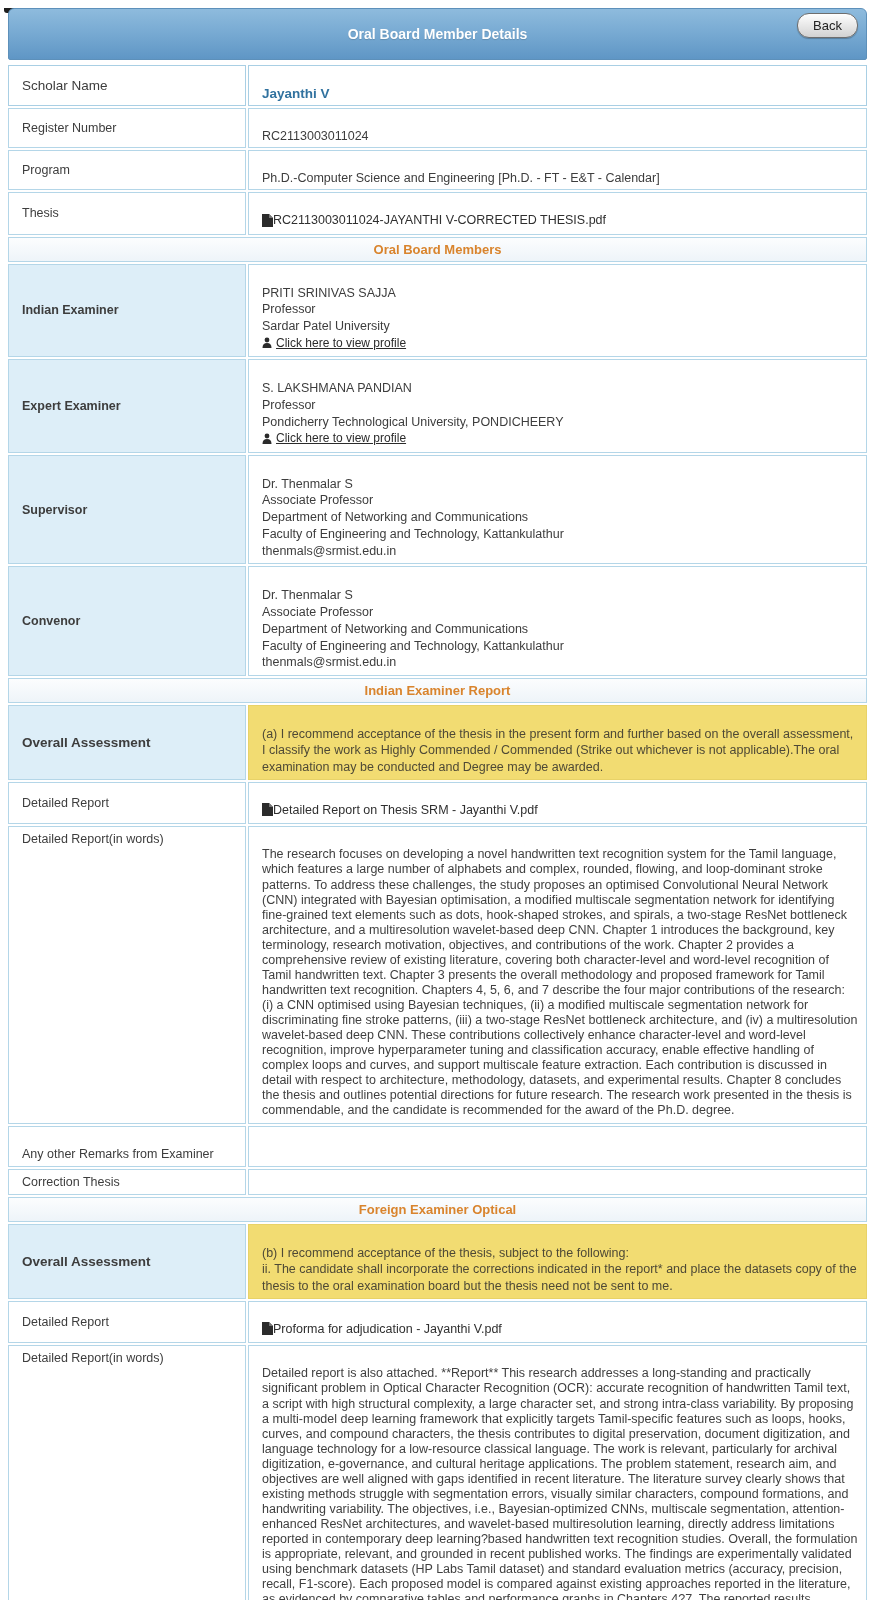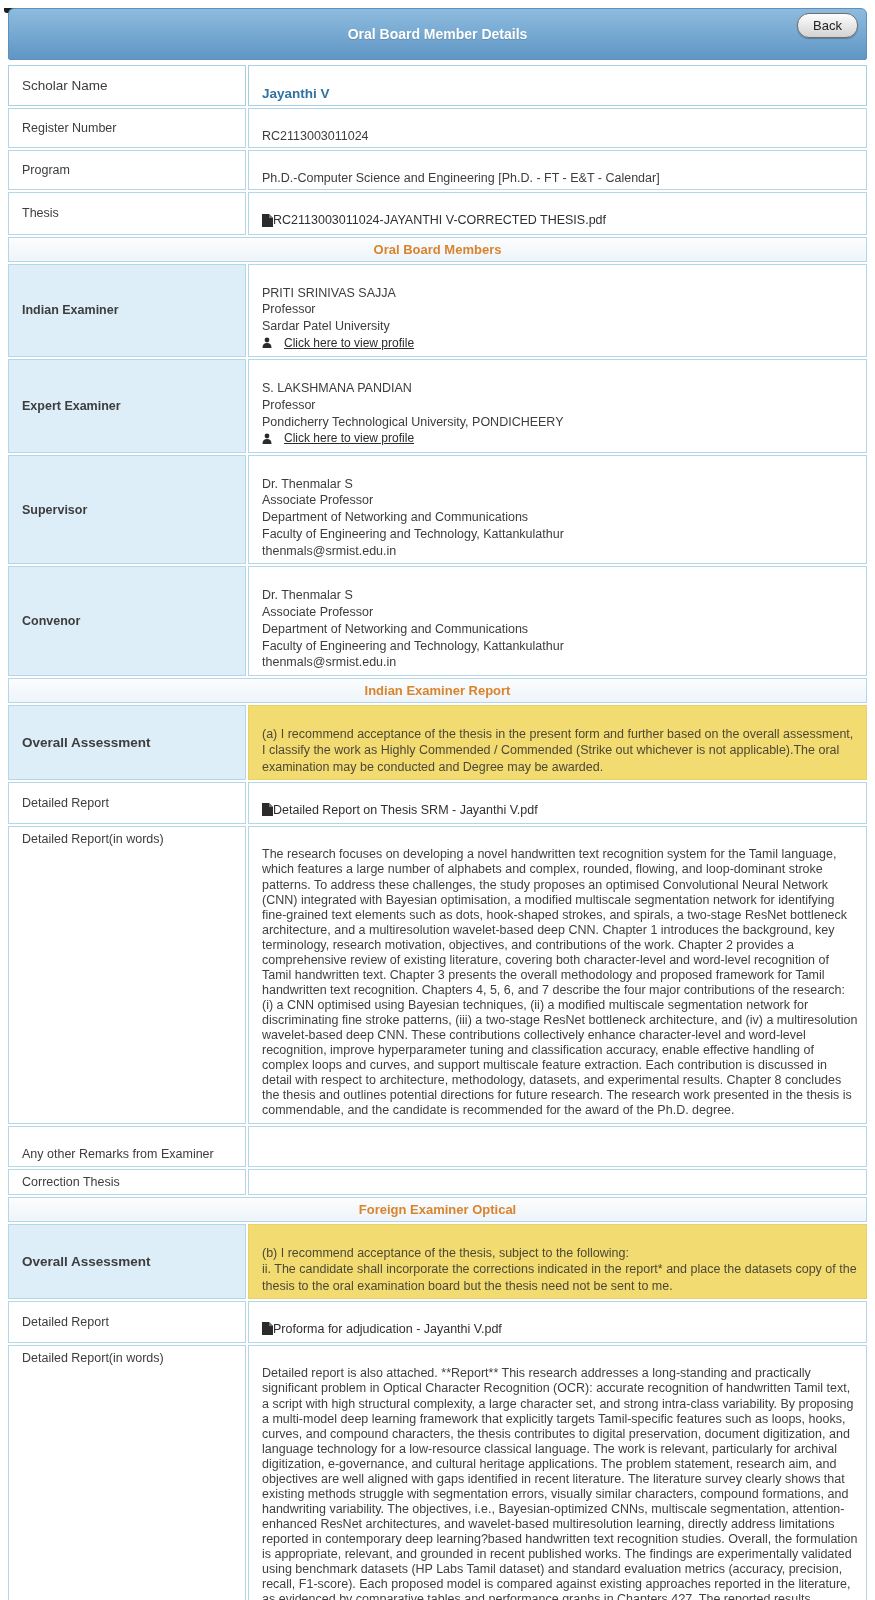--- a/index.html
+++ b/index.html
@@ -60,21 +60,21 @@
   .blue-label {
     background: #ddeef8 !important;
     color: #2e75a9; font-weight: bold;
   }
   .blue-label.big { font-size: 13.5px; line-height: 1.3; }
 
   .member-lines { line-height: 1.18; padding-top: 2px; }
   .member-lines div { padding: 1px 0; }
 
   .profile-link {
-    display: inline-flex; align-items: center; gap: 12px;
+    display: inline-flex; align-items: center; gap: 4px;
     color: #2b2b2b; text-decoration: underline; cursor: pointer;
     font-size: 12px; margin-top: 1px;
   }
 
   .file-line { display: inline-flex; align-items: center; cursor: pointer; }
   .file-line span { font-size: 12.5px; color: #2f2f2f; }
 
   .assess-value {
     background: #f2dc72 !important; border-color: #e8d268 !important;
     color: #4e4936; font-size: 13px; line-height: 1.3;

